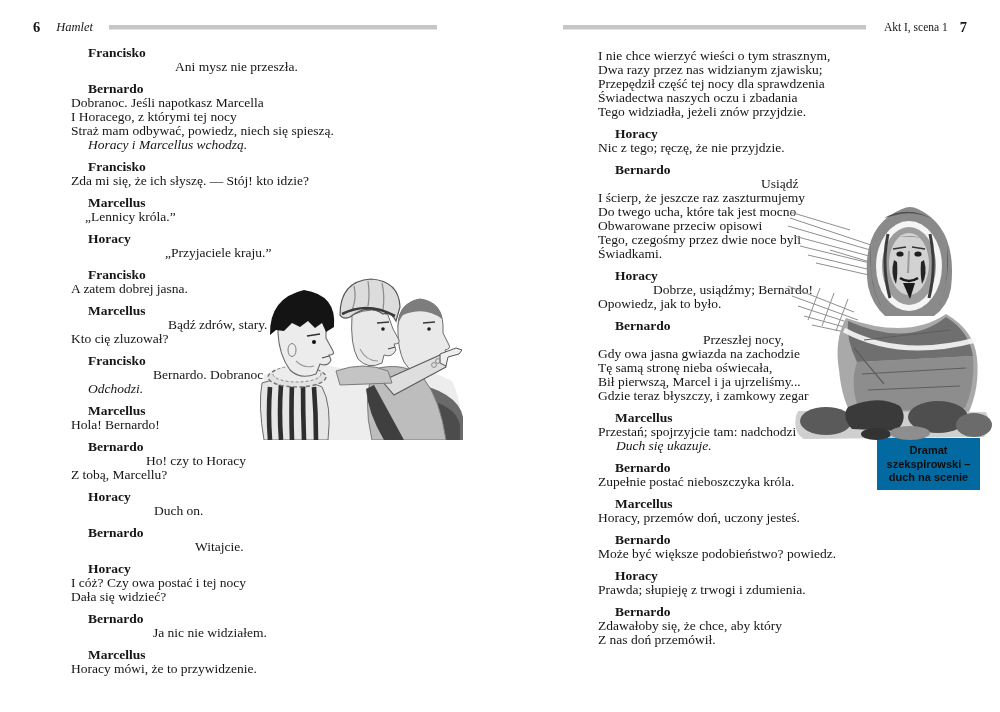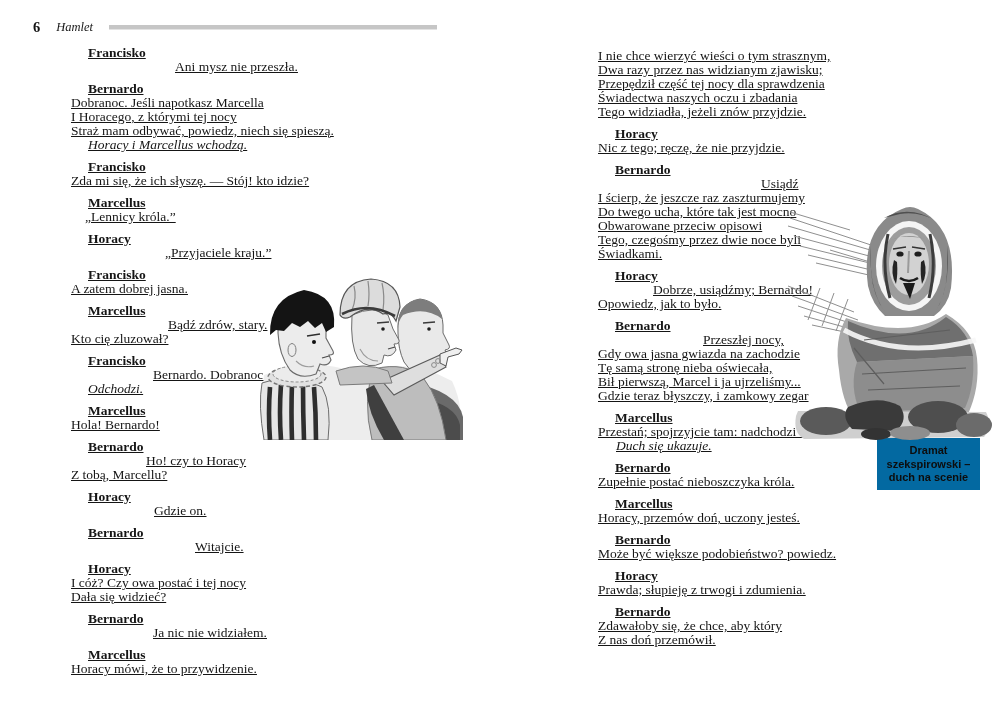--- a/index.html
+++ b/index.html
@@ -16,21 +16,21 @@
   .hdr-right{left:563px;width:404px;}
   .pagenum{font-weight:700;font-size:14.5px;line-height:18px;}
   .runtitle{font-style:italic;font-size:12.5px;margin-left:16px;line-height:18px;}
   .scenetitle{font-size:11.5px;line-height:18px;white-space:nowrap;}
   .rule{height:4px;background:#c6c6c6;border-bottom:1px solid #e3e3e3;flex:1;}
   .hdr-left .rule{margin-left:16px;}
   .hdr-right .rule{margin-right:18px;}
   .hdr-right .pagenum{margin-left:12px;}
 
   
-  .content{position:absolute;font-size:13.5px;line-height:14px;text-decoration:underline;}
+  .content{position:absolute;font-size:13.5px;line-height:14px;}
   .content-left{left:71px;top:46px;width:394px;}
   .content-right{left:598px;top:49px;width:292px;}
   .blk{white-space:nowrap;}
   .blk-speaker{font-weight:700;margin-top:8px;padding-left:17px;}
   .content > .blk:first-child{margin-top:0;}
   .blk-stage{font-style:italic;}
 
   
   .note-box{
     position:absolute;left:877px;top:438px;width:99px;min-height:33px;
@@ -48,20 +48,25 @@
 <body>
 
 <div class="spread">
 
   <div class="hdr hdr-left">
     <span class="pagenum">6</span>
     <span class="runtitle">Hamlet</span>
     <div class="rule"></div>
   </div>
 
+  <div class="hdr hdr-right">
+    <div class="rule"></div>
+    <span class="scenetitle">Akt I, scena 1</span>
+    <span class="pagenum">7</span>
+  </div>
 
   <div class="content content-left">
       <div class="blk blk-speaker">Francisko</div>
       <div class="blk blk-line" style="padding-left: 104px;">Ani mysz nie przeszła.</div>
       <div class="blk blk-speaker">Bernardo</div>
       <div class="blk blk-line">Dobranoc. Jeśli napotkasz Marcella</div>
       <div class="blk blk-line">I Horacego, z którymi tej nocy</div>
       <div class="blk blk-line">Straż mam odbywać, powiedz, niech się spieszą.</div>
       <div class="blk blk-stage" style="padding-left: 17px;">Horacy i Marcellus wchodzą.</div>
       <div class="blk blk-speaker">Francisko</div>
@@ -77,21 +82,21 @@
       <div class="blk blk-line">Kto cię zluzował?</div>
       <div class="blk blk-speaker">Francisko</div>
       <div class="blk blk-line" style="padding-left: 82px;">Bernardo. Dobranoc.</div>
       <div class="blk blk-stage" style="padding-left: 17px;">Odchodzi.</div>
       <div class="blk blk-speaker">Marcellus</div>
       <div class="blk blk-line">Hola! Bernardo!</div>
       <div class="blk blk-speaker">Bernardo</div>
       <div class="blk blk-line" style="padding-left: 75px;">Ho! czy to Horacy</div>
       <div class="blk blk-line">Z tobą, Marcellu?</div>
       <div class="blk blk-speaker">Horacy</div>
-      <div class="blk blk-line" style="padding-left: 83px;">Gdzie on.</div>
+      <div class="blk blk-line" style="padding-left: 83px;">Duch on.</div>
       <div class="blk blk-speaker">Bernardo</div>
       <div class="blk blk-line" style="padding-left: 124px;">Witajcie.</div>
       <div class="blk blk-speaker">Horacy</div>
       <div class="blk blk-line">I cóż? Czy owa postać i tej nocy</div>
       <div class="blk blk-line">Dała się widzieć?</div>
       <div class="blk blk-speaker">Bernardo</div>
       <div class="blk blk-line" style="padding-left: 82px;">Ja nic nie widziałem.</div>
       <div class="blk blk-speaker">Marcellus</div>
       <div class="blk blk-line">Horacy mówi, że to przywidzenie.</div>
     </div>

